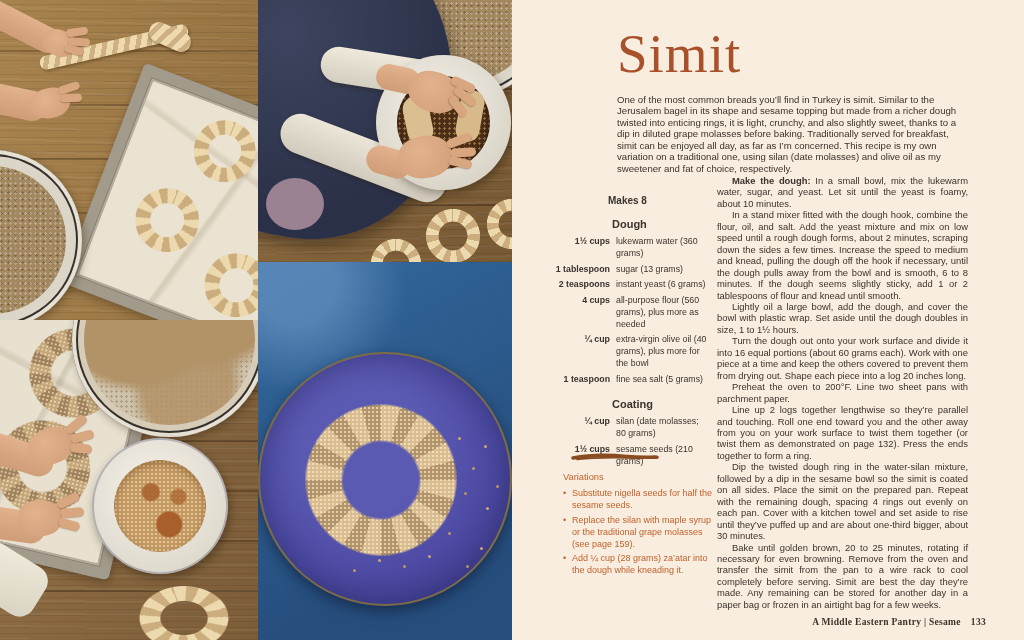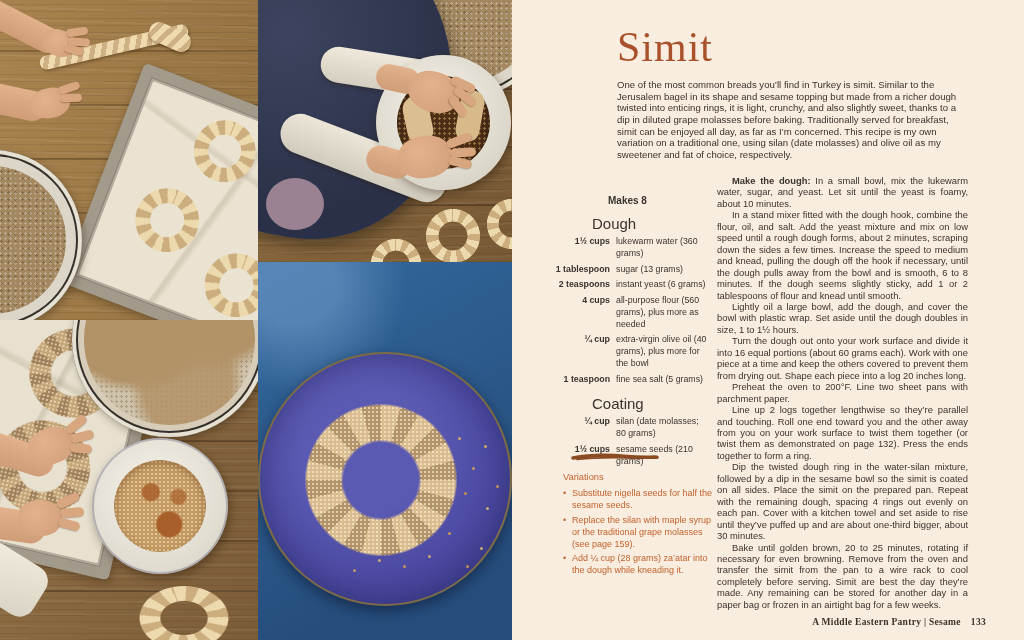--- a/index.html
+++ b/index.html
@@ -55,26 +55,26 @@
     background-size:5px 5px,7px 7px;background-position:0 0,3px 2px;}
   .sheetpan{border-radius:5px;background:#b3ab9c;
     box-shadow:inset 0 0 0 11px #a29a8b, inset 0 0 0 12px rgba(0,0,0,.25), 2px 3px 8px rgba(40,25,8,.35);}
   .parchment{position:absolute;inset:14px;background:#ebe3d2;border-radius:2px;
     background-image:linear-gradient(105deg,transparent 0 48%,rgba(120,105,75,.18) 49% 50%,transparent 52%),
       linear-gradient(15deg,transparent 0 68%,rgba(120,105,75,.15) 69% 70%,transparent 72%);}
 
   
   .page{position:absolute;left:512px;top:0;width:512px;height:640px;background:#f8edde;color:#3a332e;}
   .title-block{position:absolute;left:105px;top:24px;width:364px;}
-  .recipe-title{margin:0;font-family:"Liberation Serif",serif;font-weight:400;font-size:42px;line-height:1.1;color:#a9512b;letter-spacing:1px;}
+  .recipe-title{margin:0;font-family:"Liberation Serif",serif;font-weight:400;font-size:55px;line-height:1.1;color:#a9512b;letter-spacing:1px;}
   .intro{margin:9px 0 0 0;width:352px;font-size:9.6px;line-height:11.6px;color:#3a332e;}
 
   .ingredients{position:absolute;left:40px;top:177px;width:160px;font-size:8.8px;line-height:12px;}
   .yield{font-weight:bold;margin:18px 0 11px 56px;font-size:10px;}
-  .ing-heading{font-weight:normal;margin:0 0 5px 40px;font-size:15px;}
+  .ing-heading{font-weight:bold;margin:0 0 5px 60px;font-size:11px;}
   .ing-row{display:flex;margin-bottom:3.5px;}
   .ing-qty{width:58px;text-align:right;font-weight:bold;padding-right:6px;flex:none;}
   .ing-desc{width:94px;}
   .coating-gap{height:10px;}
 
   .variations{position:absolute;left:51px;top:452px;width:154px;color:#c2622e;font-size:9px;line-height:12px;}
   .brush{display:block;margin:0 0 9px 8px;}
   .var-heading{font-weight:normal;margin:0 0 4px 0;font-size:9.3px;}
   .vbullet{position:relative;padding-left:9px;margin-bottom:2.5px;}
   .vbullet::before{content:"\2022";position:absolute;left:0;top:0;}

